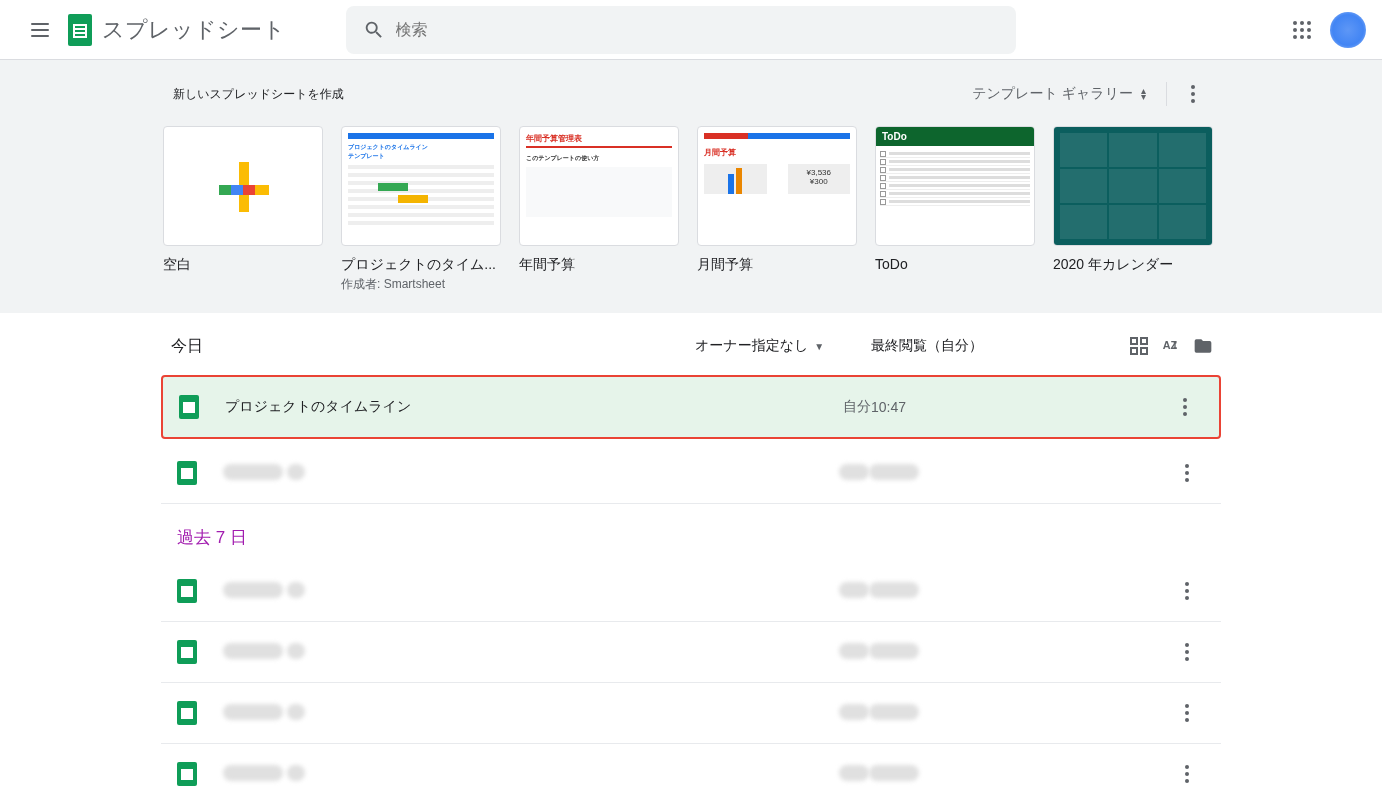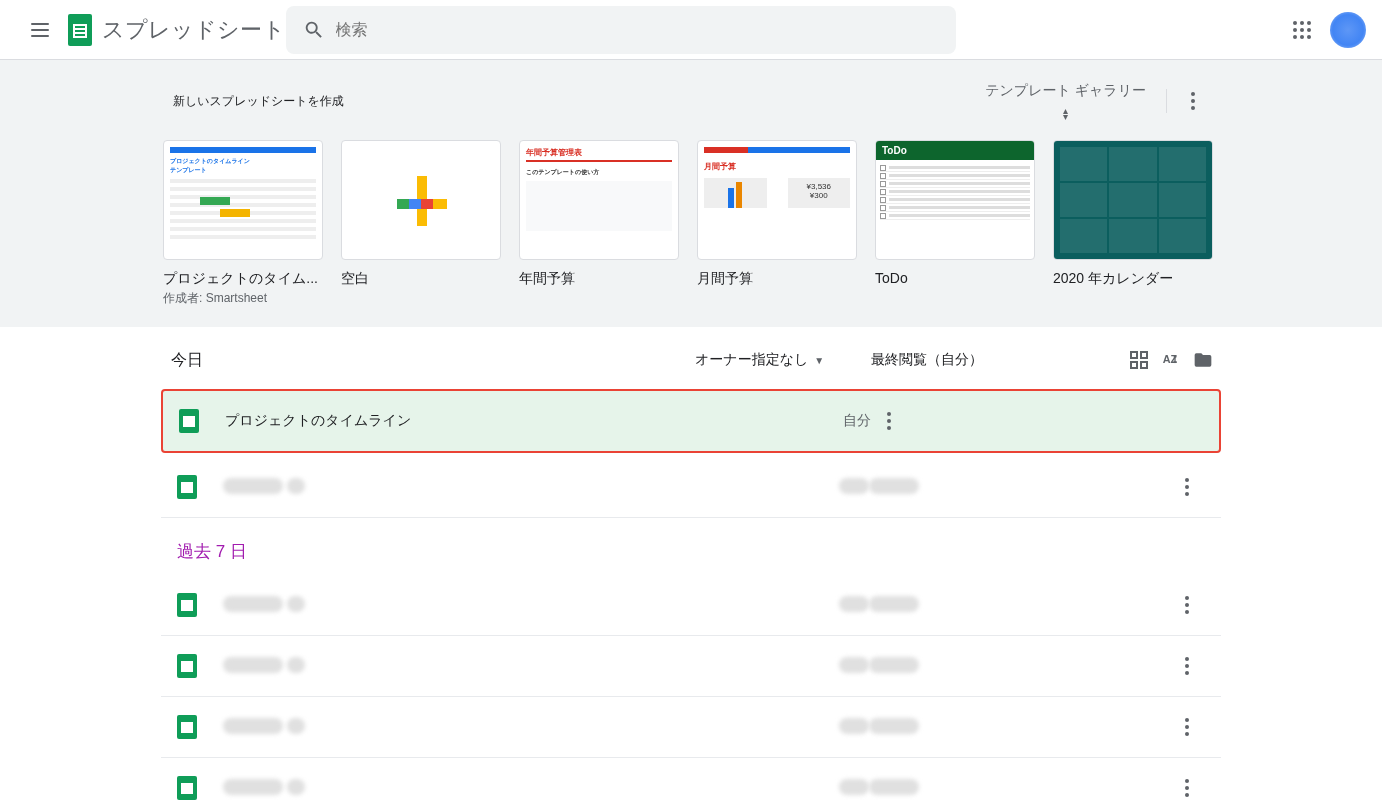--- a/index.html
+++ b/index.html
@@ -7,36 +7,36 @@
 
 .header { display: flex; align-items: center; height: 60px; padding: 0 16px; border-bottom: 1px solid #dadce0; }
 .menu-btn { width: 48px; height: 48px; border: none; background: none; cursor: pointer; display: flex; align-items: center; justify-content: center; border-radius: 50%; }
 .menu-icon { width: 18px; height: 14px; display: flex; flex-direction: column; justify-content: space-between; }
 .menu-icon span { height: 2px; background: #5f6368; border-radius: 1px; }
 .logo-wrap { display: flex; align-items: center; margin-left: 4px; justify-content: center; }
 .logo-icon { width: 24px; height: 32px; background: #0f9d58; border-radius: 2px; position: relative; margin-right: 10px; }
 .logo-icon::before { content:""; position:absolute; top:10px; left:5px; right:5px; bottom:8px; background:#fff; }
 .logo-icon::after { content:""; position:absolute; top:12px; left:7px; right:7px; height:2px; background:#0f9d58; box-shadow: 0 4px 0 #0f9d58, 0 8px 0 #0f9d58; }
 .logo-text { font-size: 22px; color: #5f6368; letter-spacing: 0.5px; }
-.search-wrap { flex: 1; max-width: 670px; }
+.search-wrap { flex: 1; max-width: 670px; margin-left: 60px; }
 .search-box { display: flex; align-items: center; background: #f1f3f4; border-radius: 8px; height: 48px; padding: 0 6px; }
 .search-btn { width: 44px; height: 44px; border: none; background: none; cursor: pointer; display: flex; align-items: center; justify-content: center; border-radius: 50%; color: #5f6368; }
 .search-input { flex: 1; border: none; background: none; outline: none; font-size: 16px; color: #202124; }
 .header-right { margin-left: auto; display: flex; align-items: center; gap: 8px; }
 .apps-btn { width: 40px; height: 40px; border: none; background: none; cursor: pointer; border-radius: 50%; display: flex; align-items: center; justify-content: center; }
 .apps-grid { width: 18px; height: 18px; display: grid; grid-template-columns: repeat(3,4px); grid-template-rows: repeat(3,4px); gap: 3px; }
 .apps-grid span { background: #5f6368; border-radius: 50%; }
 .avatar { width: 36px; height: 36px; border-radius: 50%; background: radial-gradient(circle,#5e97f6 0%, #4285f4 60%, #aecbfa 100%); cursor: pointer; }
 
 .templates-section { background: #f1f3f4; padding: 16px 0 20px; }
 .templates-inner { max-width: 1060px; margin: 0 auto; padding: 0 2px; }
 .templates-head { display: flex; align-items: center; justify-content: space-between; margin-bottom: 14px; padding: 0 8px 0 10px; }
 .templates-head h2 { font-size: 12px; font-weight: 400; color: #202124; }
 .templates-head-right { display: flex; align-items: center; gap: 8px; }
-.gallery-btn { display: flex; align-items: center; gap: 8px; border: none; background: none; cursor: pointer; font-size: 14px; color: #5f6368; padding: 6px 12px; border-radius: 4px; flex-direction: column; }
+.gallery-btn { display: flex; align-items: center; gap: 8px; border: none; background: none; cursor: pointer; font-size: 14px; color: #5f6368; padding: 6px 12px; border-radius: 4px; }
 .unfold-icon { display:inline-flex; flex-direction:column; line-height:6px; font-size:10px; color:#5f6368; }
 .divider-v { width: 1px; height: 24px; background: #dadce0; }
 .more-btn { width: 36px; height: 36px; border: none; background: none; cursor: pointer; border-radius: 50%; display: flex; align-items: center; justify-content: center; }
 .more-dots { display: flex; flex-direction: column; gap: 3px; }
 .more-dots span { width: 4px; height: 4px; background: #5f6368; border-radius: 50%; }
 .templates-row { display: flex; gap: 18px; }
 .template-card { width: 160px; cursor: pointer; }
 .template-thumb { width: 160px; height: 120px; background: #fff; border: 1px solid #dadce0; border-radius: 4px; margin-bottom: 10px; overflow: hidden; position: relative; }
 .thumb-blank { display: flex; align-items: center; justify-content: center; width:100%; height:100%; }
 .plus-v { position:absolute; width:10px; height:50px; background:#fbbc04; left:75px; top:35px; }
@@ -133,40 +133,40 @@
               <span></span>
               <span></span>
               <span></span>
             </span>
         </button>
       </div>
     </div>
     <div class="templates-row" id="templates-row">
         <div class="template-card">
           <div class="template-thumb">
+            <div class="thumb-blank">
+              <div class="plus-v"></div>
+              <div class="plus-h"><span class="g" style="width:12px;background:#34a853"></span><span class="g" style="width:12px;background:#4285f4"></span><span class="g" style="width:12px;background:#ea4335"></span><span class="g" style="width:14px;background:#fbbc04"></span></div>
+            </div>
+          </div>
+          <div class="template-title">空白</div>
+        </div>
+        <div class="template-card">
+          <div class="template-thumb">
             <div class="thumb-generic">
               <div class="thumb-bar-top"></div>
               <div style="color:#1a73e8;font-weight:bold">プロジェクトのタイムライン<br>テンプレート</div>
               <div style="height:60px;background:repeating-linear-gradient(0deg,#eee,#eee 4px,#fff 4px,#fff 8px);margin-top:4px;position:relative">
                 <div style="position:absolute;top:18px;left:30px;width:30px;height:8px;background:#34a853"></div>
                 <div style="position:absolute;top:30px;left:50px;width:30px;height:8px;background:#f4b400"></div>
               </div>
             </div>
           </div>
           <div class="template-title">プロジェクトのタイム...</div>
           <div class="template-sub">作成者: Smartsheet</div>
-        </div>
-        <div class="template-card">
-          <div class="template-thumb">
-            <div class="thumb-blank">
-              <div class="plus-v"></div>
-              <div class="plus-h"><span class="g" style="width:12px;background:#34a853"></span><span class="g" style="width:12px;background:#4285f4"></span><span class="g" style="width:12px;background:#ea4335"></span><span class="g" style="width:14px;background:#fbbc04"></span></div>
-            </div>
-          </div>
-          <div class="template-title">空白</div>
         </div>
         <div class="template-card">
           <div class="template-thumb">
             <div class="thumb-generic">
               <div style="color:#d93025;font-weight:bold;font-size:8px;border-bottom:2px solid #d93025;padding-bottom:2px">年間予算管理表</div>
               <div style="font-size:6px;margin-top:6px;font-weight:bold">このテンプレートの使い方</div>
               <div style="height:50px;background:#f8f9fa;margin-top:4px"></div>
             </div>
           </div>
           <div class="template-title">年間予算</div>
@@ -274,20 +274,21 @@
           </svg>
       </button>
     </div>
   </div>
 
   <div id="today-rows">
       <div class="doc-row highlight">
         <div class="doc-icon"></div>
         <div class="doc-title">プロジェクトのタイムライン</div>
         <div class="doc-owner">自分</div>
+        <div class="doc-time">10:47</div>
         <button class="doc-more">
           <span class="more-dots">
             <span></span>
             <span></span>
             <span></span>
           </span>
         </button>
       </div>
       <div class="doc-row">
         <div class="doc-icon"></div>

